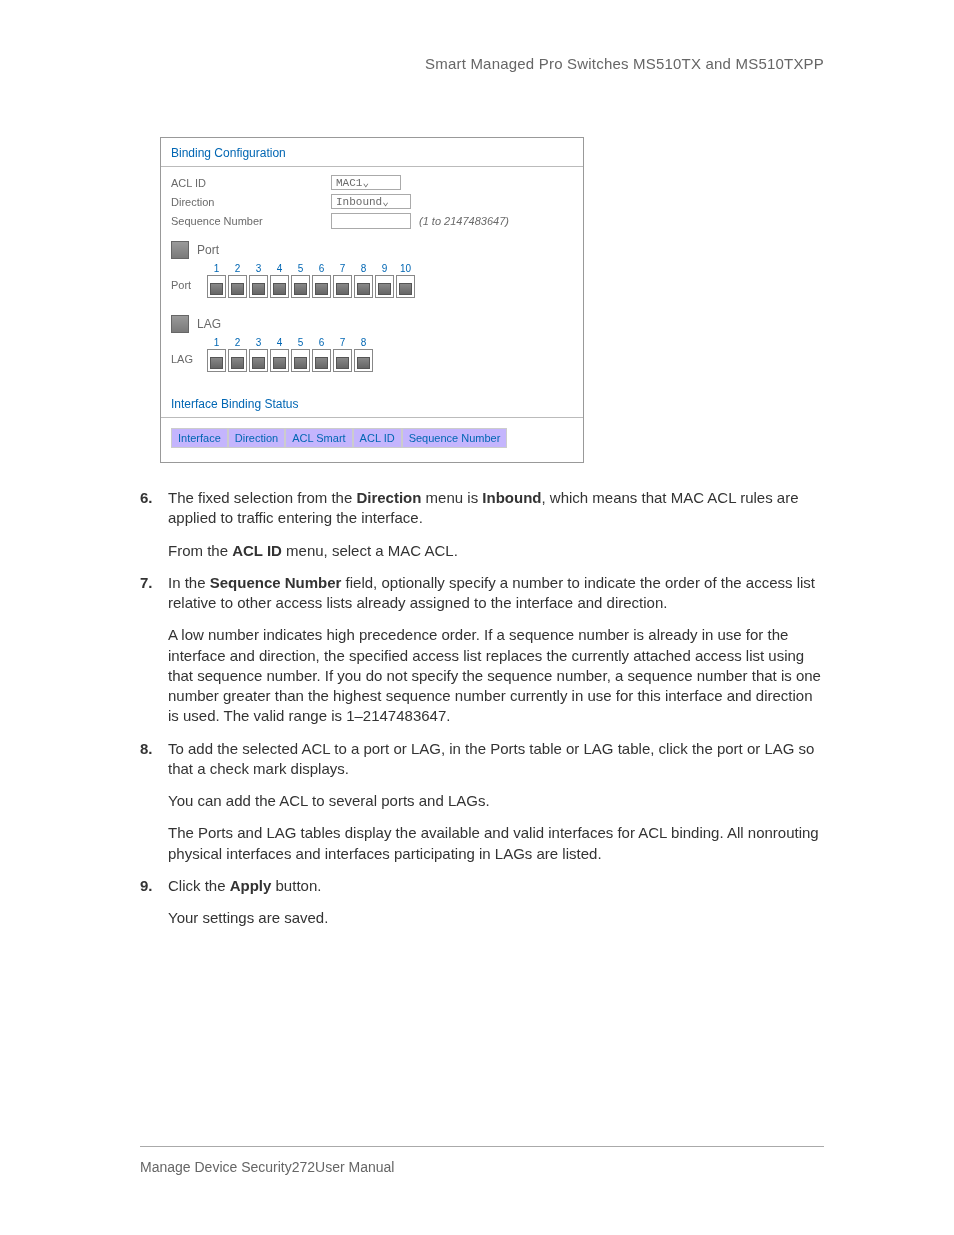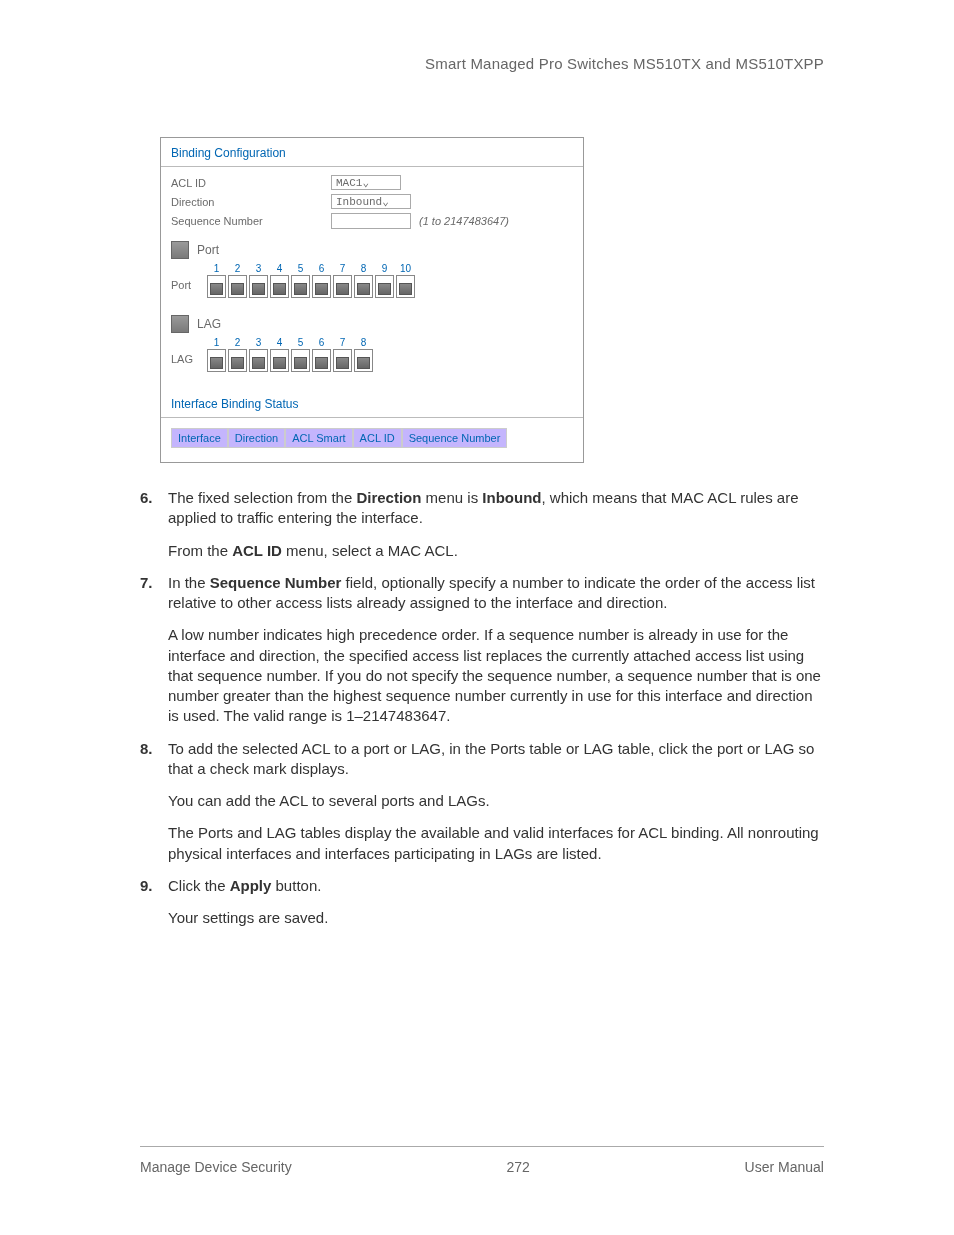--- a/index.html
+++ b/index.html
@@ -136,21 +136,21 @@
   .step-body p:last-child { margin-bottom: 0; }
   b { font-weight: bold; }
   .footer {
     position: absolute;
     bottom: 60px;
     left: 140px;
     right: 130px;
     border-top: 1px solid #aaa;
     padding-top: 12px;
     display: flex;
-    justify-content: space-between;
+    justify-content: flex-start;
     font-size: 14px;
     color: #666;
     font-weight: 300;
   }
 </style>
 </head>
 <body>
 
 <div class="header-title">Smart Managed Pro Switches MS510TX and MS510TXPP</div>
 

